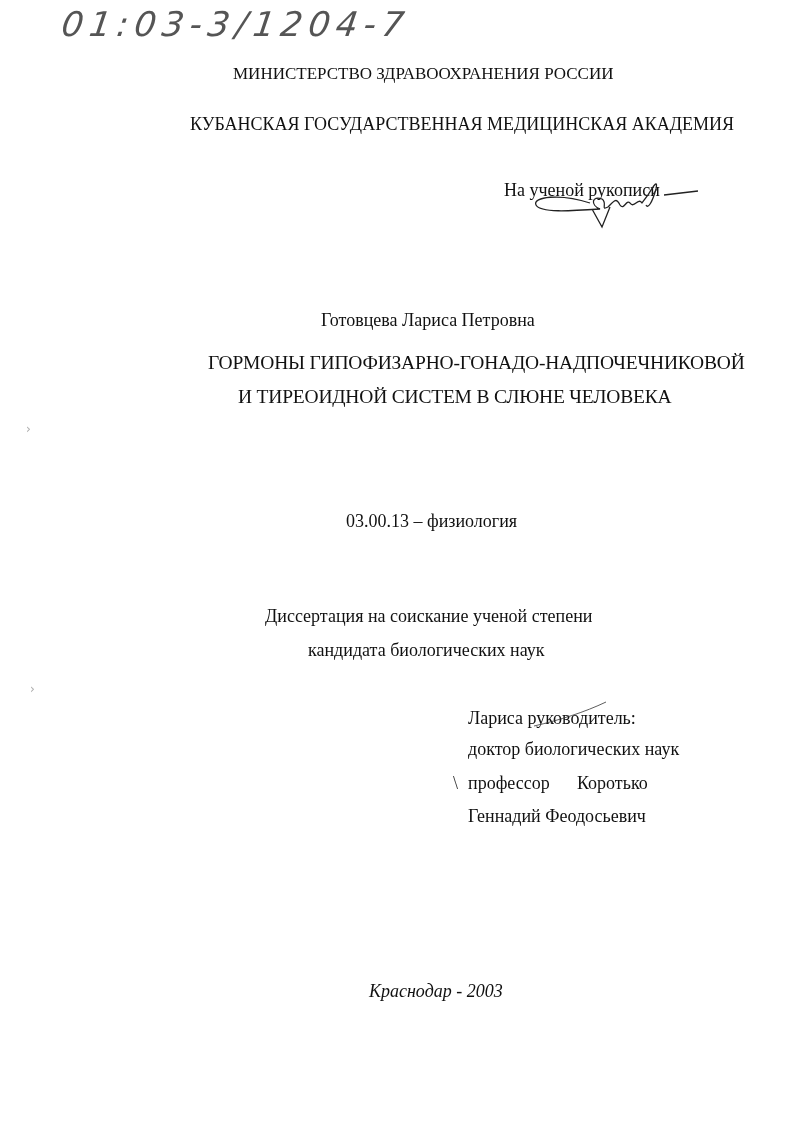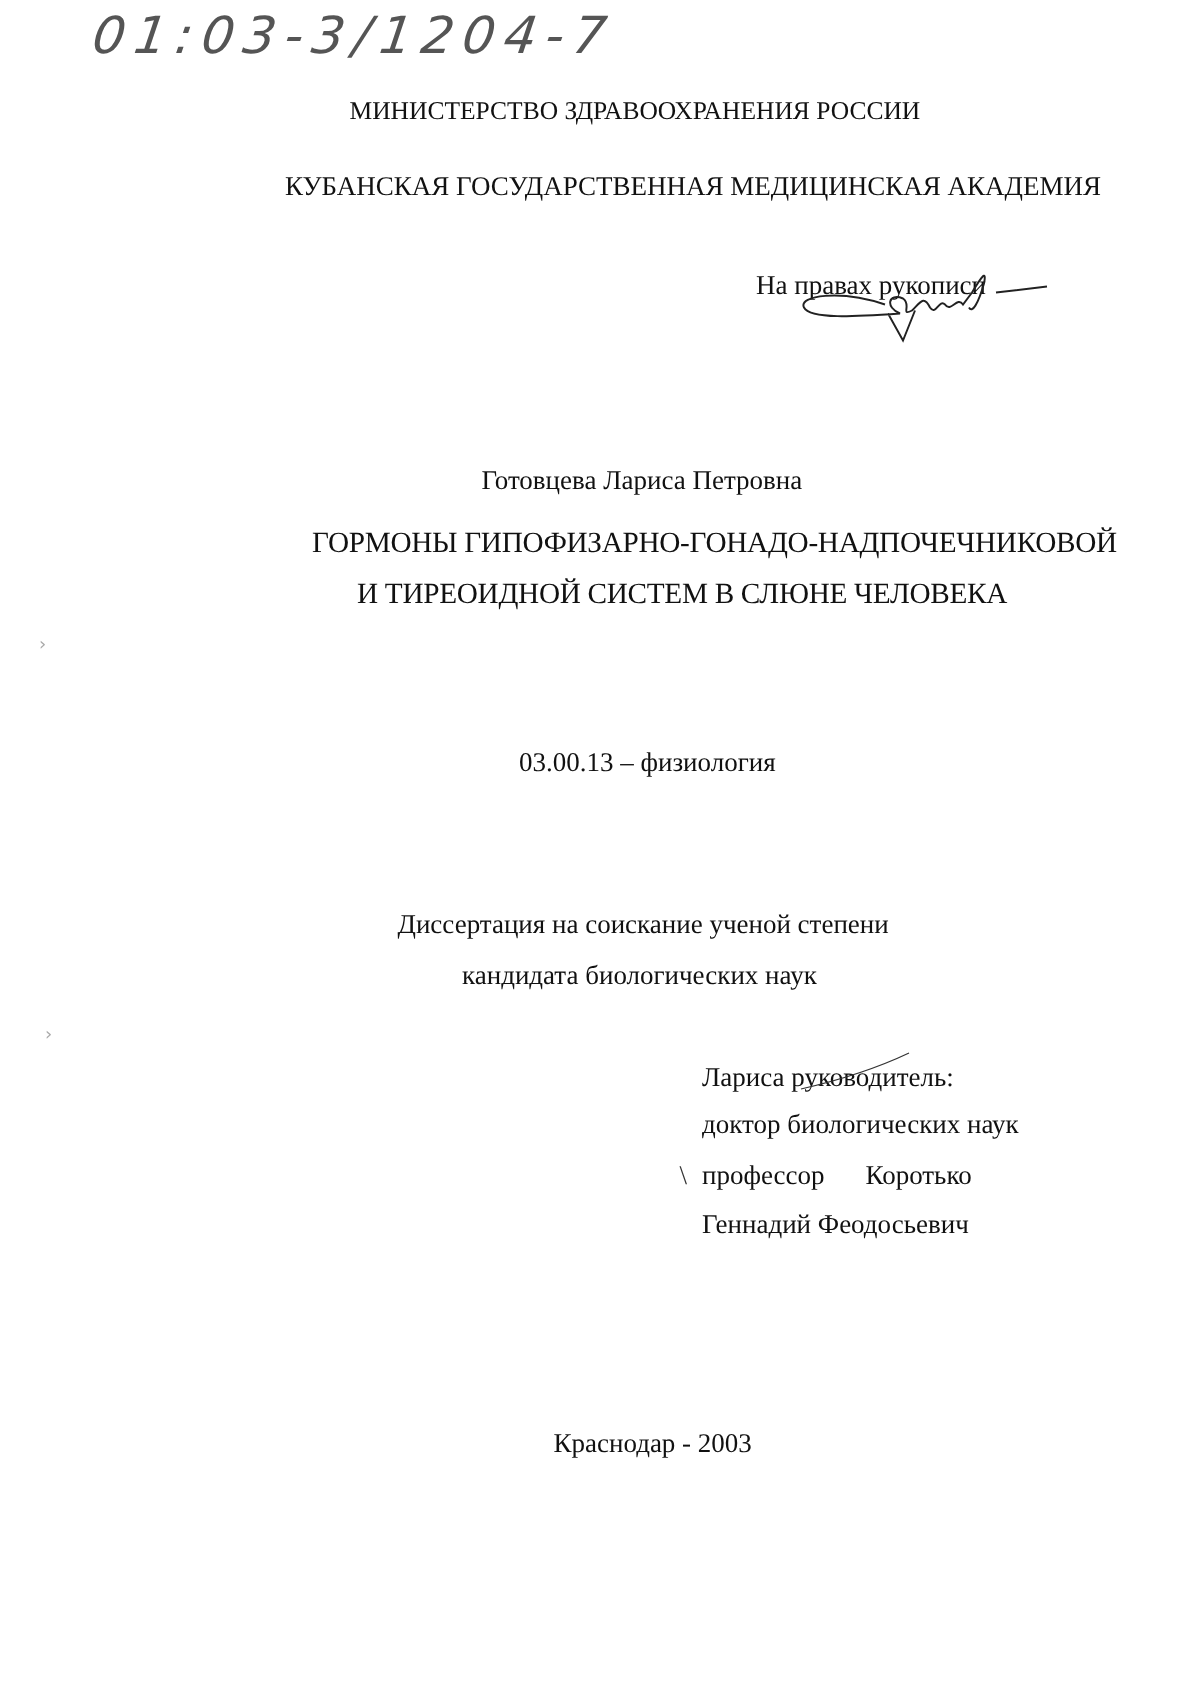--- a/index.html
+++ b/index.html
@@ -15,44 +15,44 @@
 </head>
 <body>
 
 <div>
 
   <div class="abs handwritten" style="left:62px; top:4px;">01:03-3/1204-7</div>
 
   <div class="abs t16" style="left:233px; top:64px;">МИНИСТЕРСТВО ЗДРАВООХРАНЕНИЯ РОССИИ</div>
   <div class="abs t18" style="left:190px; top:91px;">КУБАНСКАЯ ГОСУДАРСТВЕННАЯ МЕДИЦИНСКАЯ АКАДЕМИЯ</div>
 
-  <div class="abs t18" style="left:504px; top:157px;">На правах рукописи</div>
+  <div class="abs t18" style="left:504px; top:157px;">На ученой рукописи</div>
 
   <svg class="abs" style="left:530px; top:175px;" width="180" height="60" viewBox="0 0 180 60">
     <path d="M60 28 C 30 18, 2 22, 6 30 C 10 38, 40 36, 70 34 C 60 30, 62 20, 72 24 C 78 28, 70 36, 78 32 C 84 26, 86 22, 90 30 C 94 36, 96 24, 100 28 C 104 34, 108 22, 112 28 L 118 20 C 124 10, 128 4, 126 14 C 122 28, 118 34, 116 30 M 62 34 L 72 52 L 80 32 M 134 20 L 168 16" fill="none" stroke="#222" stroke-width="1.3"></path>
   </svg>
 
   <div class="abs t18" style="left:321px; top:287px;">Готовцева Лариса Петровна</div>
 
   <div class="abs title" style="left:170px; top:352px;">ГОРМОНЫ ГИПОФИЗАРНО-ГОНАДО-НАДПОЧЕЧНИКОВОЙ</div>
   <div class="abs title" style="left:200px; top:386px;">И ТИРЕОИДНОЙ СИСТЕМ В СЛЮНЕ ЧЕЛОВЕКА</div>
 
-  <div class="abs t18" style="left:346px; top:475px;">03.00.13 – физиология</div>
+  <div class="abs t18" style="left:346px; top:488px;">03.00.13 – физиология</div>
 
   <div class="abs t18" style="left:265px; top:583px;">Диссертация на соискание ученой степени</div>
   <div class="abs t18" style="left:308px; top:617px;">кандидата биологических наук</div>
 
   <div class="abs t18" style="left:468px; top:685px;">Лариса руководитель:</div>
   <div class="abs t18" style="left:468px; top:716px;">доктор биологических наук</div>
   <div class="abs t18" style="left:453px; top:750px; color:#333;">\</div>
   <div class="abs t18" style="left:468px; top:750px;">профессор</div>
   <div class="abs t18" style="left:577px; top:750px;">Коротько</div>
   <div class="abs t18" style="left:468px; top:783px;">Геннадий Феодосьевич</div>
 
   <svg class="abs" style="left:530px; top:700px;" width="80" height="30" viewBox="0 0 80 30">
     <path d="M4 26 C 30 20, 55 12, 76 2" fill="none" stroke="#333" stroke-width="0.8"></path>
   </svg>
 
-  <div class="abs t18" style="left:369px; top:929px;">Краснодар - 2003</div>
+  <div class="abs t18" style="left:369px; top:958px;font-style:italic;">Краснодар - 2003</div>
 
   <div class="mark" style="left:26px; top:422px;">›</div>
   <div class="mark" style="left:30px; top:682px;">›</div>
 </div>
 
 </body></html>

